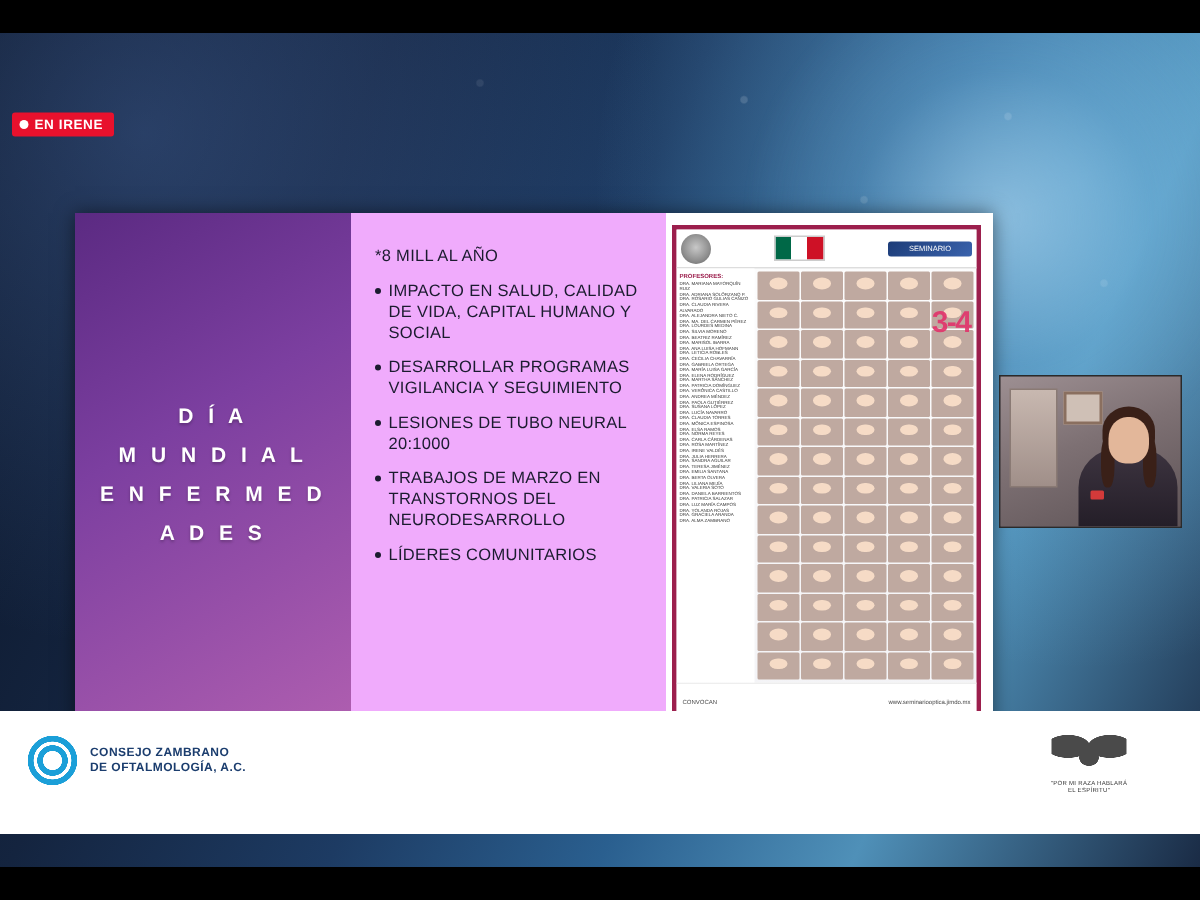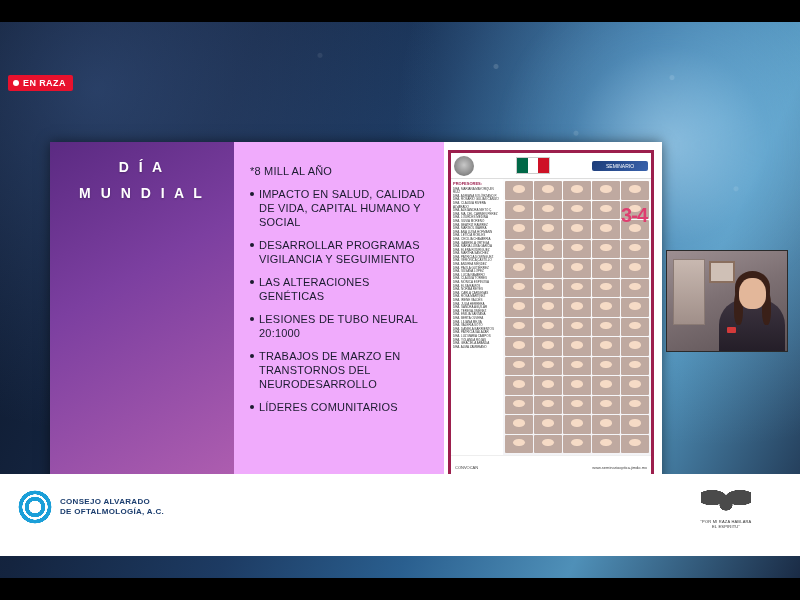--- a/index.html
+++ b/index.html
@@ -98,23 +98,23 @@
     box-shadow: 0 0 12px rgba(0,0,0,0.5);
     display: flex;
     z-index: 20;
   }
   
   .slide-left {
     width: 184px;
     background: linear-gradient(150deg, #5b2a82 0%, #7c3fa0 40%, #b05fb0 100%);
     position: relative;
     display: flex;
-    align-items: flex-start;
+    align-items: center;
     justify-content: center;
-    padding: 12px 8px;
+    padding: 0 8px;
     box-sizing: border-box;
   }
   .slide-title {
     color: #ffffff;
     font-size: 14px;
     font-weight: bold;
     letter-spacing: 3px;
     line-height: 26px;
     text-align: center;
     text-shadow: 0 1px 2px rgba(0,0,0,0.25);
@@ -392,38 +392,38 @@
 <body>
 
 <div class="screen">
 
   <div class="letterbox-top"></div>
 
   <div class="stage">
 
     <div class="live-badge">
       <span class="live-dot"></span>
-      <span>EN RAZA</span>
+      <span>EN IRENE</span>
     </div>
 
     <div class="slide-frame">
 
       <div class="slide-left">
         <div class="slide-title">
           <div>D Í A</div>
           <div>M U N D I A L</div>
+          <div>E N F E R M E D A D E S</div>
         </div>
       </div>
 
       <div class="slide-mid">
         <ul class="bullets">
           <li class="nobullet">*8 mill al año</li>
           <li>Impacto en salud, calidad de vida, capital humano y social</li>
           <li>Desarrollar programas vigilancia y seguimiento</li>
-          <li>Las alteraciones genéticas</li>
           <li>Lesiones de tubo neural 20:1000</li>
           <li>Trabajos de marzo en transtornos del neurodesarrollo</li>
           <li>Líderes comunitarios</li>
         </ul>
       </div>
 
       <div class="slide-right">
         <div class="poster">
 
           <div class="poster-head">
@@ -577,21 +577,21 @@
       <div class="person-hair2"></div>
       <div class="person-hair3"></div>
       <div class="person-head"></div>
       <div class="badge-dot"></div>
     </div>
 
     <div class="bottom-bar">
       <div class="cmo-logo">
         <span class="cmo-mark"></span>
         <span class="cmo-text">
-          <span>CONSEJO ALVARADO</span><br>
+          <span>CONSEJO ZAMBRANO</span><br>
           <span>DE OFTALMOLOGÍA, A.C.</span>
         </span>
       </div>
       <div class="unam-seal">
         <div class="unam-eagle"></div>
         <div class="unam-motto">"POR MI RAZA HABLARÁ EL ESPÍRITU"</div>
       </div>
     </div>
 
   </div>

